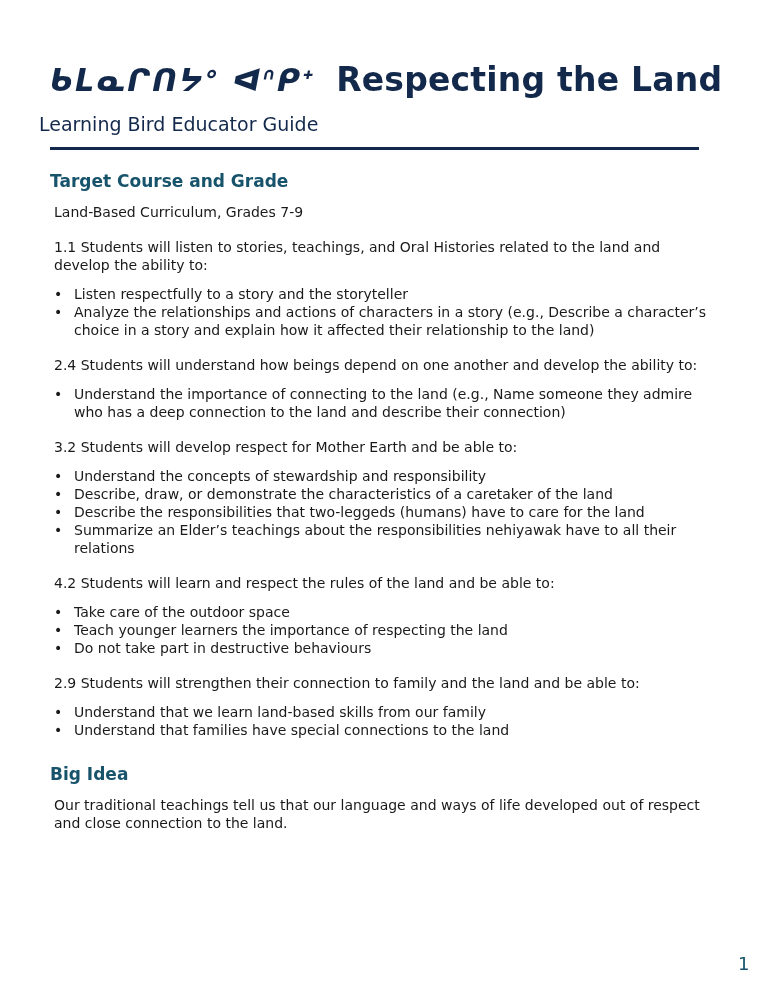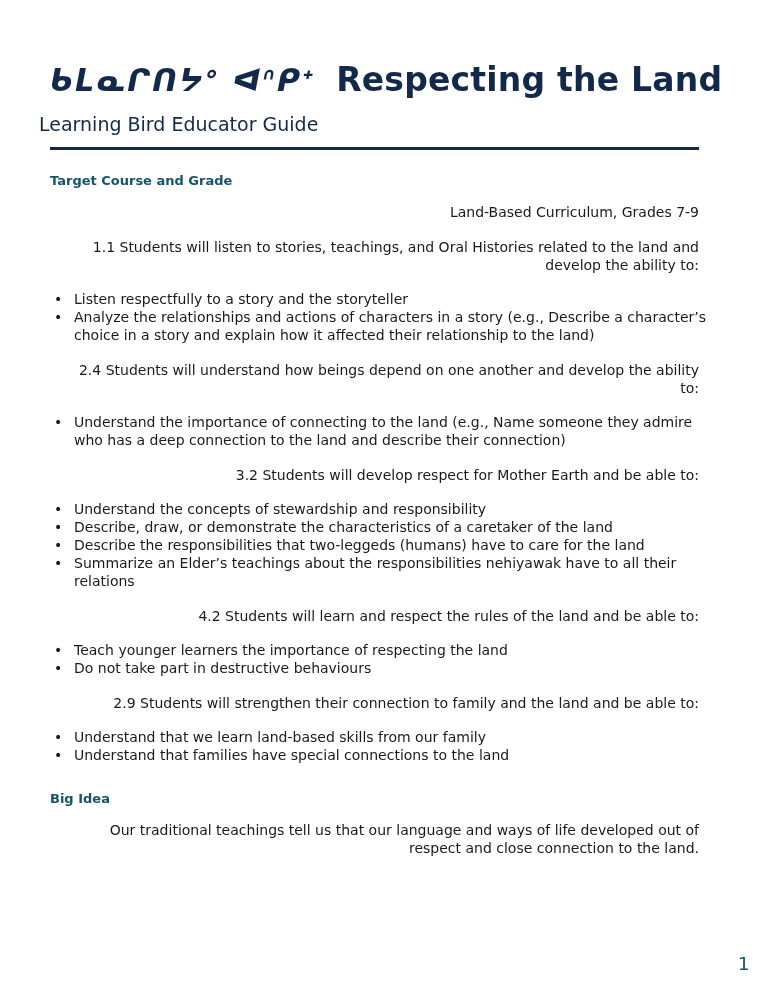--- a/index.html
+++ b/index.html
@@ -19,23 +19,23 @@
     }
     .rule {
       position: absolute; left: 50px; top: 147px; width: 649px; height: 3px;
       background: #13294b;
     }
     .content {
       position: absolute; left: 50px; top: 170px; width: 665px;
       font-size: 14px; line-height: 18px; color: #1a1a1a;
     }
     h2 {
-      margin: 0; font-size: 13px; font-weight: bold; color: #17536b; line-height: 22px;
+      margin: 0; font-size: 17px; font-weight: bold; color: #17536b; line-height: 22px;
     }
-    p { margin: 16px; text-align: right; }
+    p { margin: 4px; }
     .grade { margin-top: 11px; }
     .obj { margin-top: 17px; }
     ul { margin: 11px 0 0 0; padding-left: 24px; list-style: none; }
     li { position: relative; }
     li::before {
       content: "\2022"; position: absolute; left: -20px; top: 0; font-size: 14px;
     }
     .bigidea-h { margin-top: 24px; }
     .bigidea-p { margin-top: 11px; }
     .pagenum {
@@ -77,20 +77,21 @@
       <li>Understand the concepts of stewardship and responsibility</li>
       <li>Describe, draw, or demonstrate the characteristics of a caretaker of the land</li>
       <li>Describe the responsibilities that two-leggeds (humans) have to care for the land</li>
       <li>Summarize an Elder’s teachings about the responsibilities nehiyawak have to all their relations</li>
     </ul>
   </div>
 
   <div>
     <p class="obj">4.2 Students will learn and respect the rules of the land and be able to:</p>
     <ul>
+      <li>Take care of the outdoor space</li>
       <li>Teach younger learners the importance of respecting the land</li>
       <li>Do not take part in destructive behaviours</li>
     </ul>
   </div>
 
   <div>
     <p class="obj">2.9 Students will strengthen their connection to family and the land and be able to:</p>
     <ul>
       <li>Understand that we learn land-based skills from our family</li>
       <li>Understand that families have special connections to the land</li>

